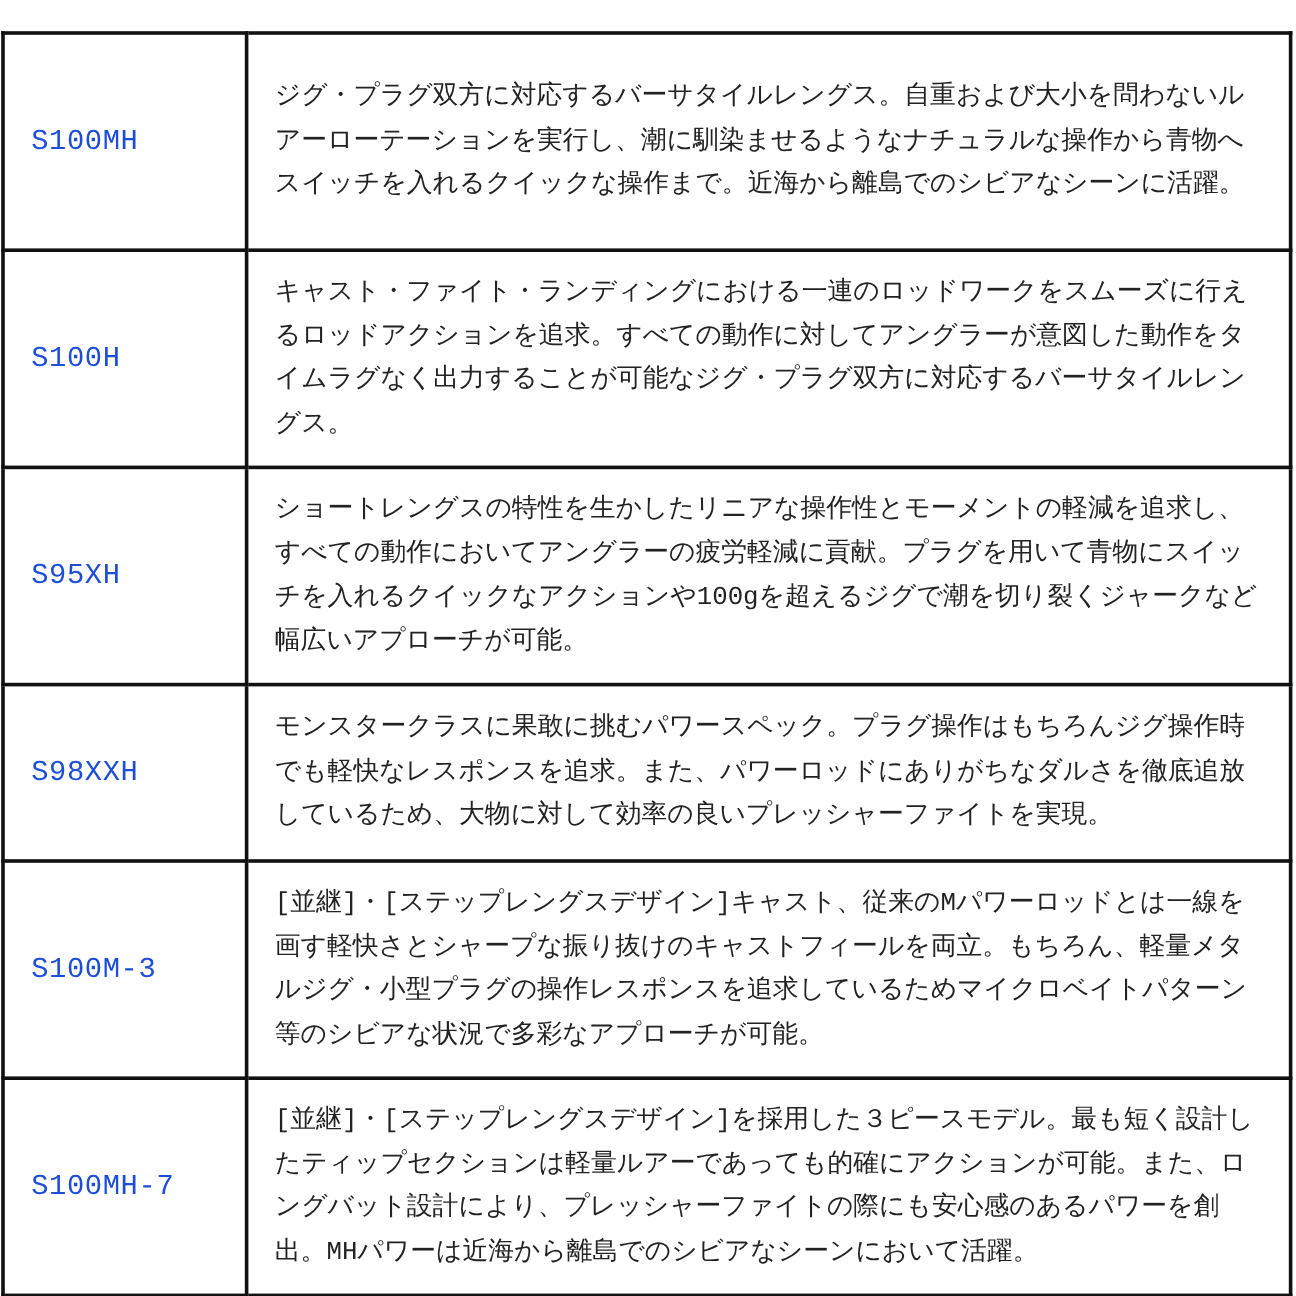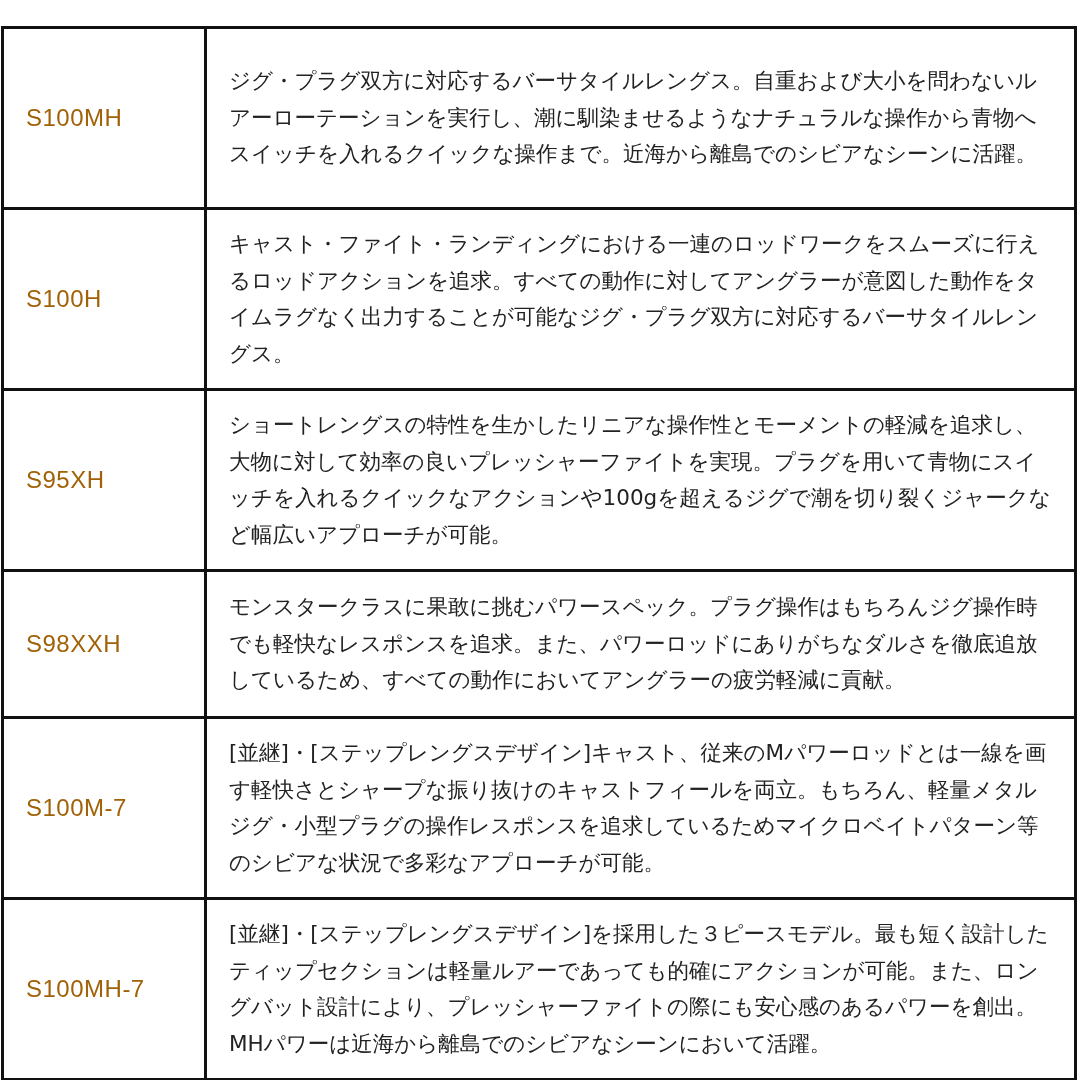--- a/index.html
+++ b/index.html
@@ -19,27 +19,28 @@
       position: absolute;
       left: 1px;
       top: 26px;
       width: 1076px;
       border-collapse: collapse;
       table-layout: fixed;
     }
     .spec-table td {
       border: 3px solid #111111;
       vertical-align: middle;
+      font-family: Liberation Mono, monospace;
     }
     .model-cell {
       width: 178px;
       padding: 0 0 0 22px;
       font-size: 24px;
       letter-spacing: 0.5px;
-      color: #a16207;
+      color: #1d4ed8;
       font-family: "Liberation Sans", "DejaVu Sans", sans-serif;
     }
     .desc-cell {
       padding: 0 20px 0 22px;
       font-size: 21.5px;
       line-height: 36.5px;
       color: #222222;
       word-break: break-all;
     }
     tr.r0 { height: 181px; }
@@ -57,28 +58,28 @@
     <tr class="r0">
       <td class="model-cell">S100MH</td>
       <td class="desc-cell">ジグ・プラグ双方に対応するバーサタイルレングス。自重および大小を問わないルアーローテーションを実行し、潮に馴染ませるようなナチュラルな操作から青物へスイッチを入れるクイックな操作まで。近海から離島でのシビアなシーンに活躍。</td>
     </tr>
     <tr class="r1">
       <td class="model-cell">S100H</td>
       <td class="desc-cell">キャスト・ファイト・ランディングにおける一連のロッドワークをスムーズに行えるロッドアクションを追求。すべての動作に対してアングラーが意図した動作をタイムラグなく出力することが可能なジグ・プラグ双方に対応するバーサタイルレングス。</td>
     </tr>
     <tr class="r2">
       <td class="model-cell">S95XH</td>
-      <td class="desc-cell">ショートレングスの特性を生かしたリニアな操作性とモーメントの軽減を追求し、大物に対して効率の良いプレッシャーファイトを実現。プラグを用いて青物にスイッチを入れるクイックなアクションや100gを超えるジグで潮を切り裂くジャークなど幅広いアプローチが可能。</td>
+      <td class="desc-cell">ショートレングスの特性を生かしたリニアな操作性とモーメントの軽減を追求し、すべての動作においてアングラーの疲労軽減に貢献。プラグを用いて青物にスイッチを入れるクイックなアクションや100gを超えるジグで潮を切り裂くジャークなど幅広いアプローチが可能。</td>
     </tr>
     <tr class="r3">
       <td class="model-cell">S98XXH</td>
-      <td class="desc-cell">モンスタークラスに果敢に挑むパワースペック。プラグ操作はもちろんジグ操作時でも軽快なレスポンスを追求。また、パワーロッドにありがちなダルさを徹底追放しているため、すべての動作においてアングラーの疲労軽減に貢献。</td>
+      <td class="desc-cell">モンスタークラスに果敢に挑むパワースペック。プラグ操作はもちろんジグ操作時でも軽快なレスポンスを追求。また、パワーロッドにありがちなダルさを徹底追放しているため、大物に対して効率の良いプレッシャーファイトを実現。</td>
     </tr>
     <tr class="r4">
-      <td class="model-cell">S100M-7</td>
+      <td class="model-cell">S100M-3</td>
       <td class="desc-cell">[並継]・[ステップレングスデザイン]キャスト、従来のMパワーロッドとは一線を画す軽快さとシャープな振り抜けのキャストフィールを両立。もちろん、軽量メタルジグ・小型プラグの操作レスポンスを追求しているためマイクロベイトパターン等のシビアな状況で多彩なアプローチが可能。</td>
     </tr>
     <tr class="r5">
       <td class="model-cell">S100MH-7</td>
       <td class="desc-cell">[並継]・[ステップレングスデザイン]を採用した３ピースモデル。最も短く設計したティップセクションは軽量ルアーであっても的確にアクションが可能。また、ロングバット設計により、プレッシャーファイトの際にも安心感のあるパワーを創出。MHパワーは近海から離島でのシビアなシーンにおいて活躍。</td>
     </tr>
   </tbody>
 </table>
 
 </body></html>

